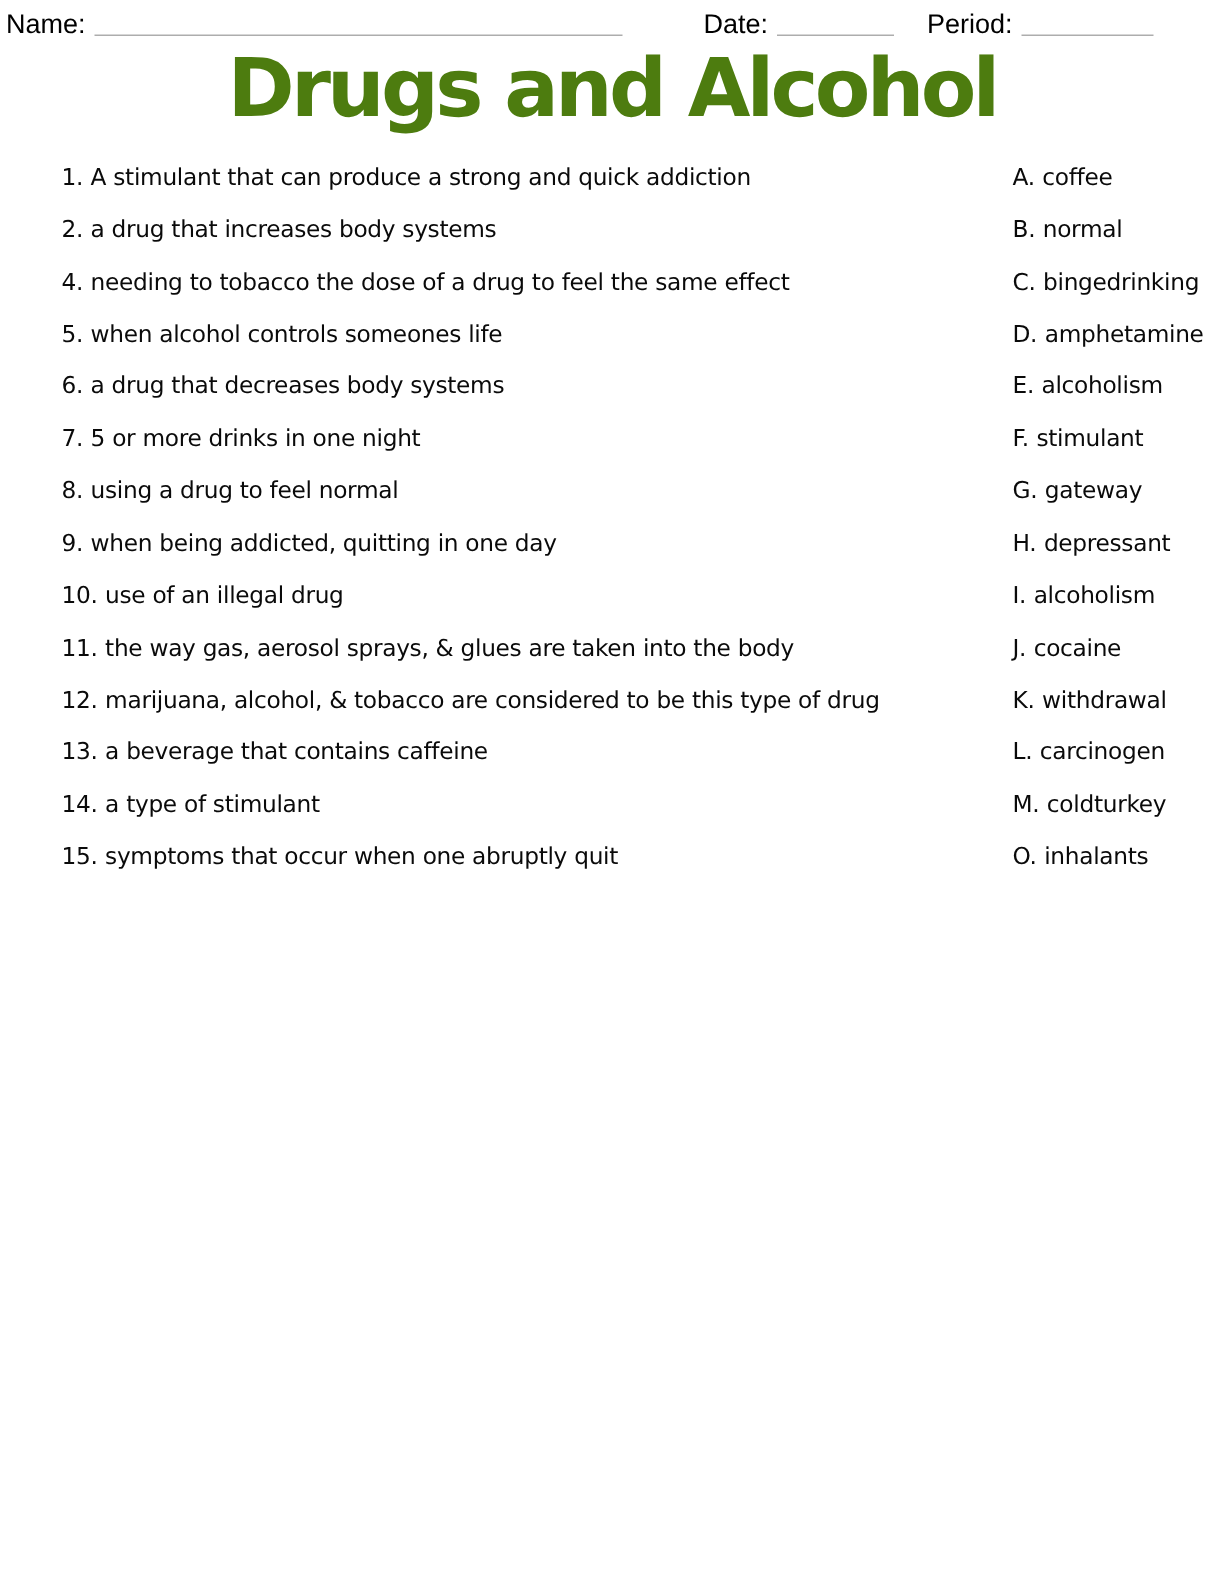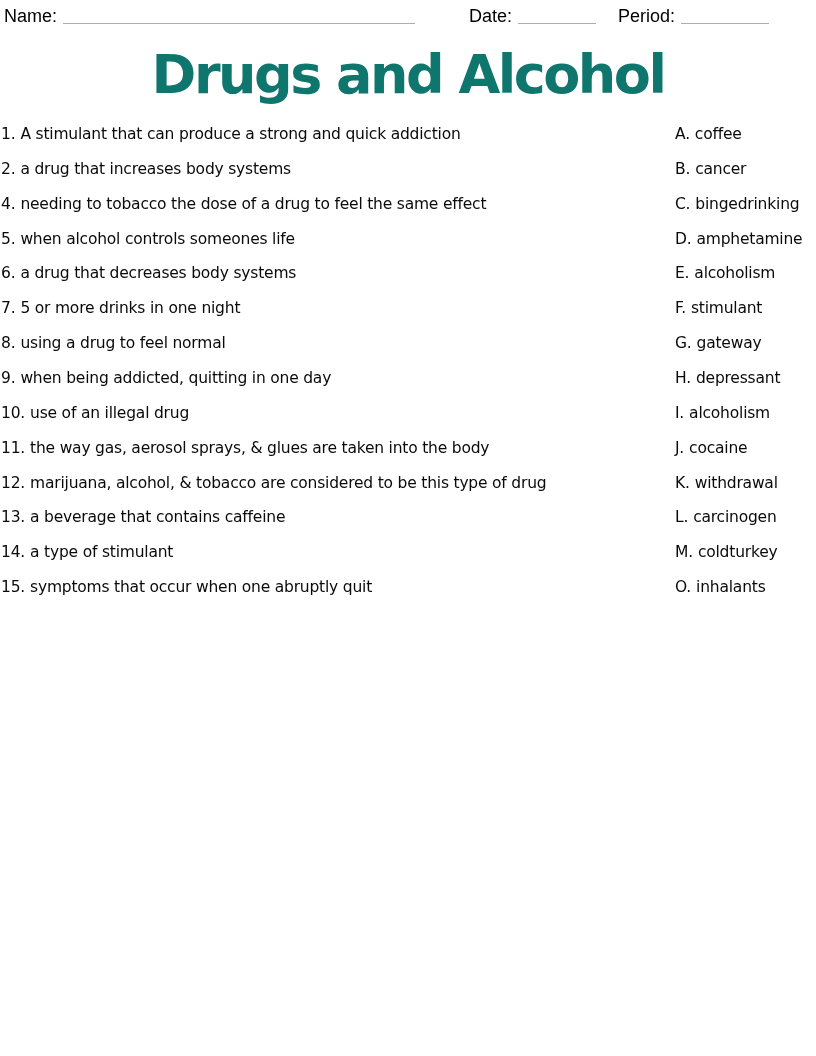--- a/index.html
+++ b/index.html
@@ -44,28 +44,29 @@
   .period-group { margin-left: 22px; }
 
   
   .title {
     text-align: center;
     font-family: "DejaVu Sans", sans-serif;
     font-size: 54px;
     font-weight: bold;
     letter-spacing: -2.5px;
     line-height: 66px;
-    margin-top: 16px;
-    color: #0f766e;
+    margin-top: 0;
+    color: #4d7c0f;
   }
 
   
   .match-area {
     display: flex;
     margin-top: 9px;
+    padding-left: 40px;
   }
   .questions-col {
     flex: 1 1 auto;
     padding-left: 1px;
   }
   .answers-col {
     width: 141px;
     flex: 0 0 141px;
   }
   .row {
@@ -113,21 +114,21 @@
     <div class="row"><span class="num">10.</span><span class="qtext">use of an illegal drug</span></div>
     <div class="row"><span class="num">11.</span><span class="qtext">the way gas, aerosol sprays, &amp; glues are taken into the body</span></div>
     <div class="row"><span class="num">12.</span><span class="qtext">marijuana, alcohol, &amp; tobacco are considered to be this type of drug</span></div>
     <div class="row"><span class="num">13.</span><span class="qtext">a beverage that contains caffeine</span></div>
     <div class="row"><span class="num">14.</span><span class="qtext">a type of stimulant</span></div>
     <div class="row"><span class="num">15.</span><span class="qtext">symptoms that occur when one abruptly quit</span></div>
   </div>
 
   <div class="answers-col">
     <div class="row"><span class="letter">A.</span><span class="atext">coffee</span></div>
-    <div class="row"><span class="letter">B.</span><span class="atext">cancer</span></div>
+    <div class="row"><span class="letter">B.</span><span class="atext">normal</span></div>
     <div class="row"><span class="letter">C.</span><span class="atext">bingedrinking</span></div>
     <div class="row"><span class="letter">D.</span><span class="atext">amphetamine</span></div>
     <div class="row"><span class="letter">E.</span><span class="atext">alcoholism</span></div>
     <div class="row"><span class="letter">F.</span><span class="atext">stimulant</span></div>
     <div class="row"><span class="letter">G.</span><span class="atext">gateway</span></div>
     <div class="row"><span class="letter">H.</span><span class="atext">depressant</span></div>
     <div class="row"><span class="letter">I.</span><span class="atext">alcoholism</span></div>
     <div class="row"><span class="letter">J.</span><span class="atext">cocaine</span></div>
     <div class="row"><span class="letter">K.</span><span class="atext">withdrawal</span></div>
     <div class="row"><span class="letter">L.</span><span class="atext">carcinogen</span></div>

